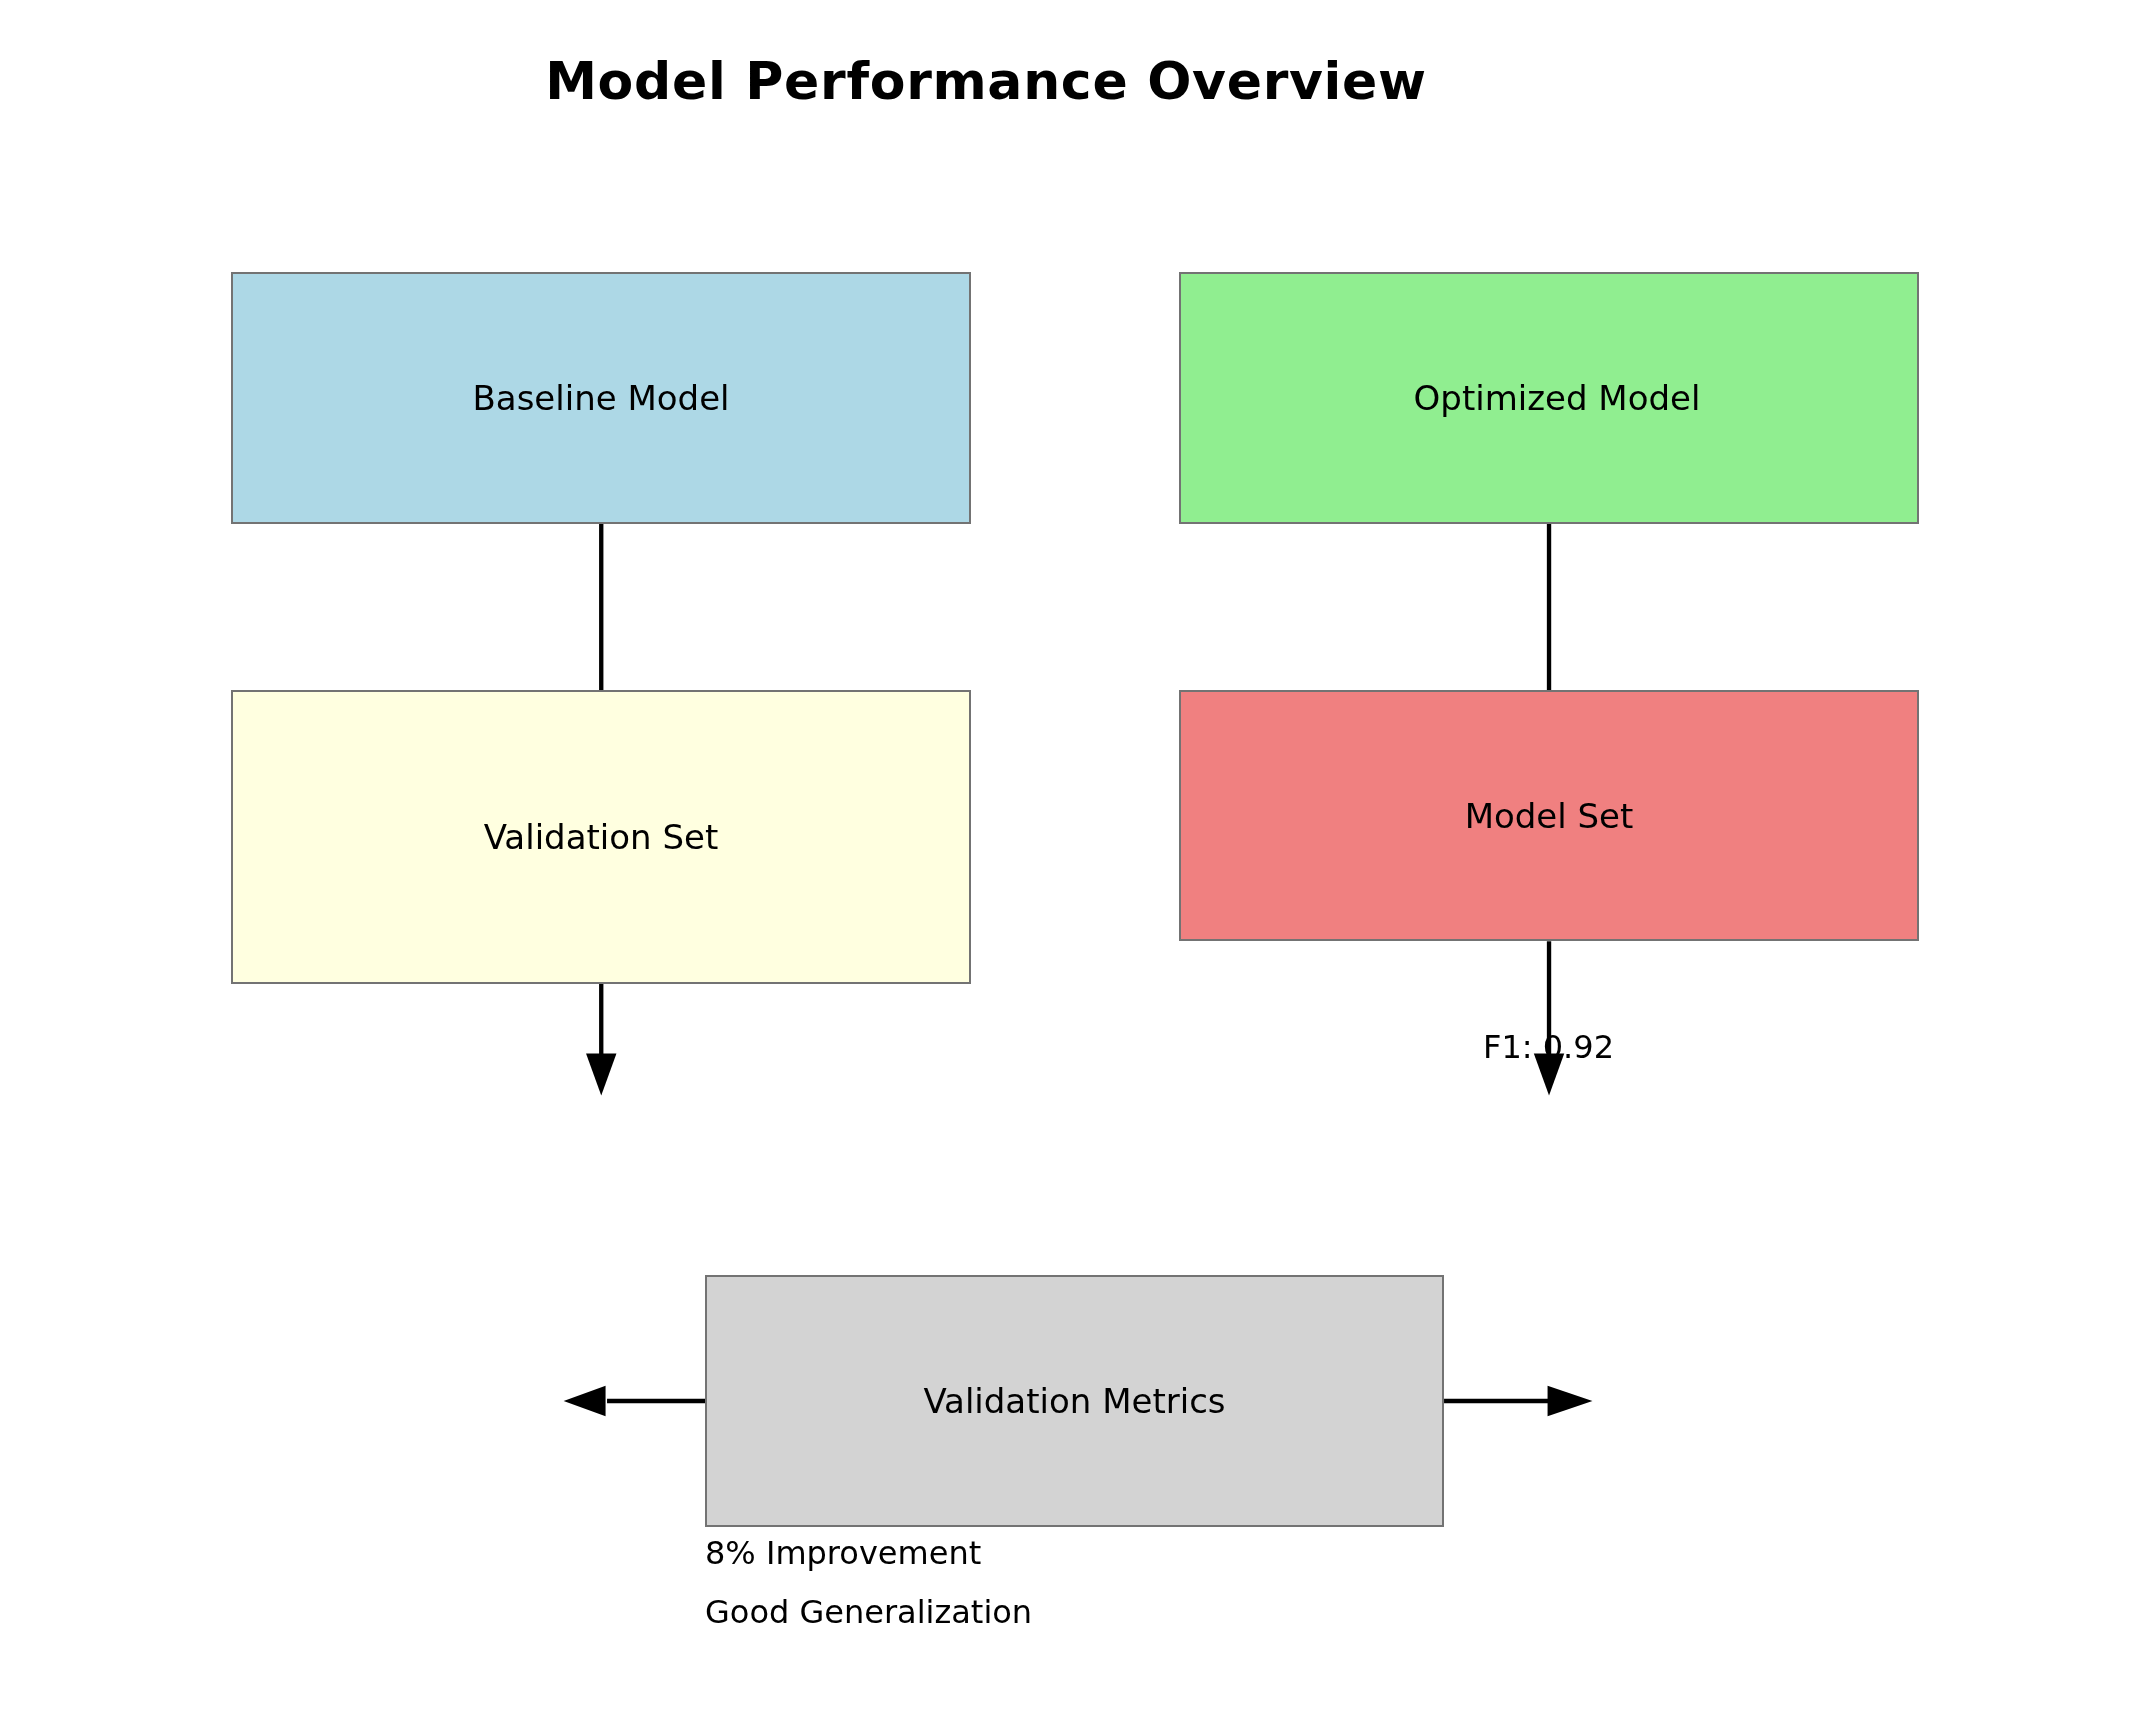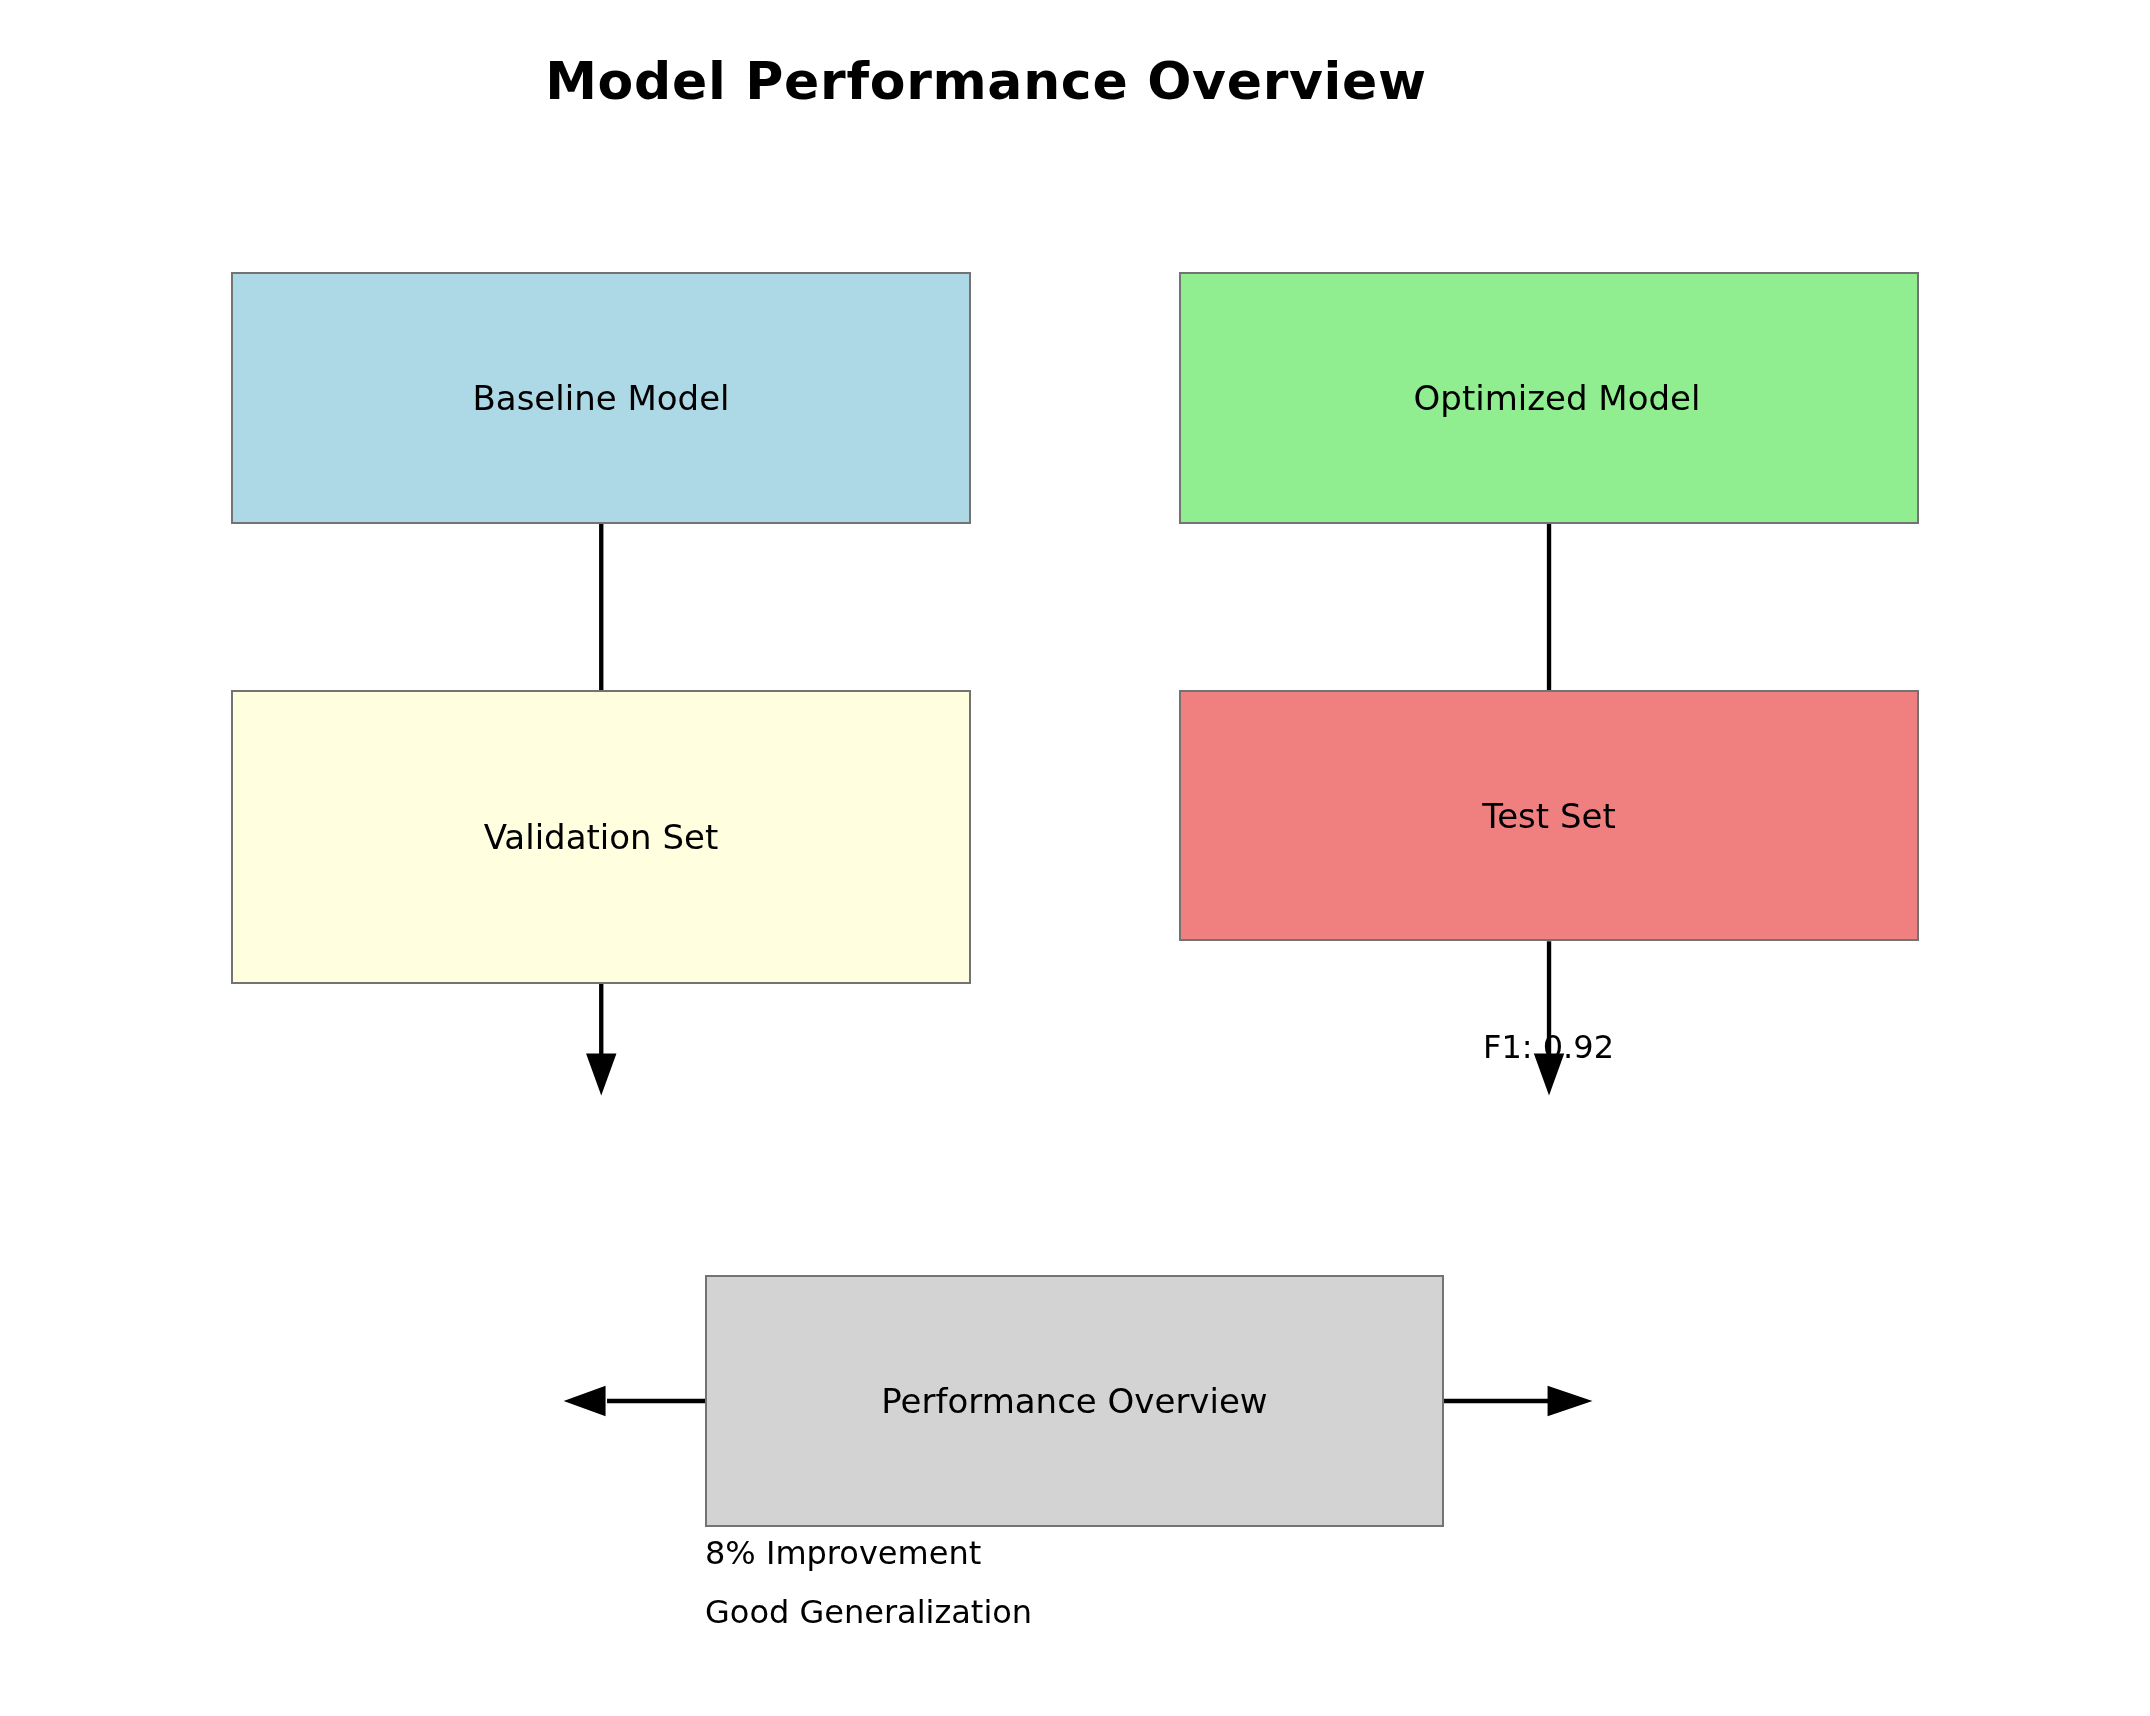--- a/index.html
+++ b/index.html
@@ -111,23 +111,23 @@
       <polygon points="2199,1935 2137,1914 2137,1956" fill="#000000"></polygon>
     </g>
   </svg>
 
   <div class="node" id="node-baseline" style="background-color: rgb(173, 216, 230);">Baseline Model</div>
 
   <div class="node" id="node-optimized" style="background-color: rgb(144, 238, 144); padding-left: 16px;">Optimized Model</div>
 
   <div class="node" id="node-validation" style="background-color: rgb(255, 255, 224);">Validation Set</div>
 
-  <div class="node" id="node-test" style="background-color: rgb(240, 128, 128);">Test Set</div>
+  <div class="node" id="node-test" style="background-color: rgb(240, 128, 128);">Model Set</div>
 
-  <div class="node" id="node-metrics" style="background-color: rgb(211, 211, 211);">Performance Overview</div>
+  <div class="node" id="node-metrics" style="background-color: rgb(211, 211, 211);">Validation Metrics</div>
 
 
   <div class="edge-label" id="label-f1-optimized">F1: 0.92</div>
 
   <div class="annotation" id="annotation-improvement">8% Improvement</div>
 
   <div class="annotation" id="annotation-generalization">Good Generalization</div>
 
 </div>
 

